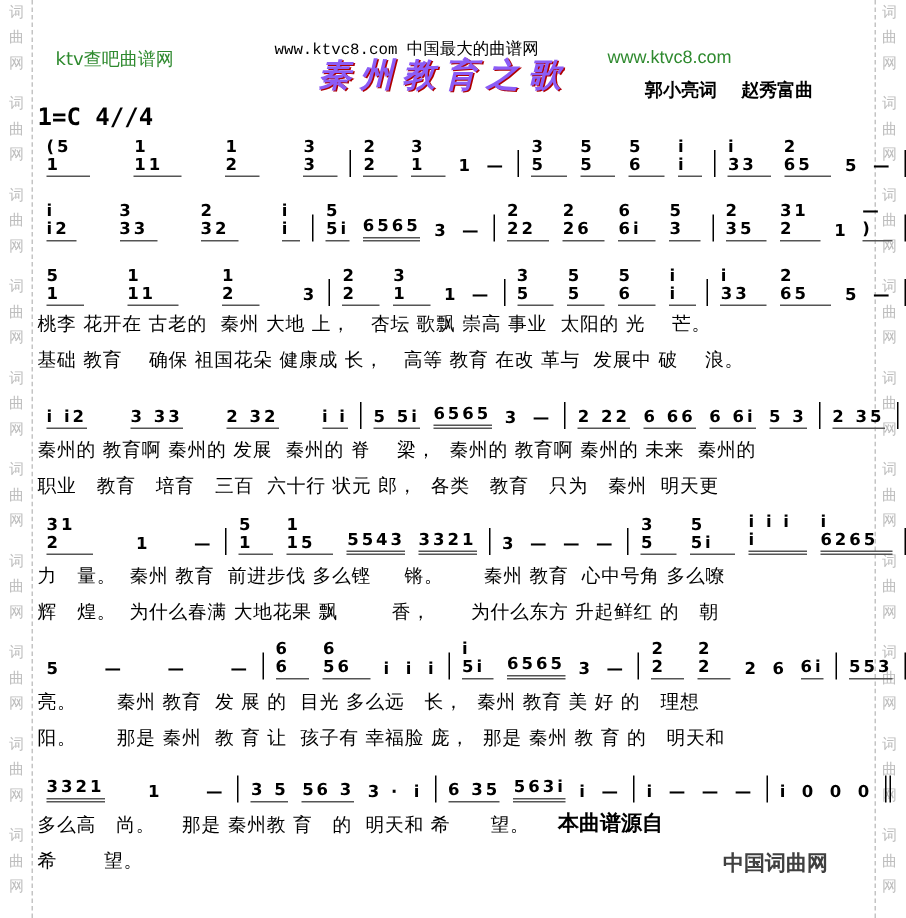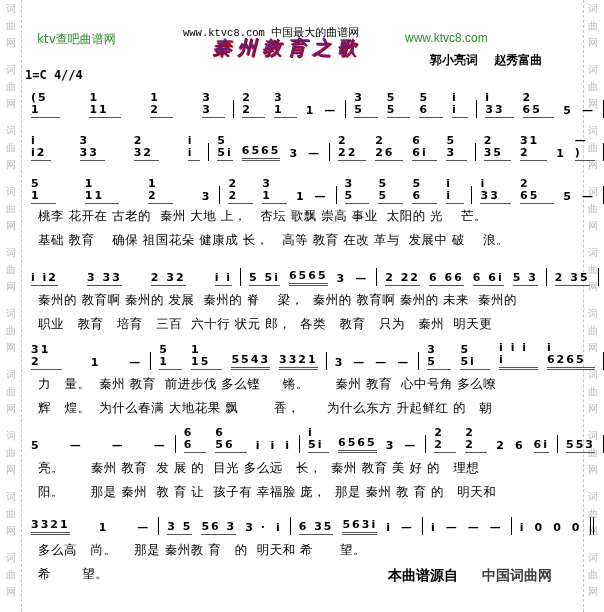--- a/index.html
+++ b/index.html
@@ -31,27 +31,27 @@
   .site-right {
     position: absolute; left: 405px; top: 31px; font-size: 12px; color: #2f8a2f;
     font-family: "Liberation Sans", sans-serif;
   }
   .site-center {
     position: absolute; left: 183px; top: 25px; font-size: 10.5px; color: #000;
     font-family: "Liberation Mono", monospace; white-space: nowrap;
   }
   .site-center .cn { font-family: "DejaVu Sans", sans-serif; font-size: 11px; }
   .title {
-    position: absolute; left: 212px; top: 35px; font-size: 19px; font-weight: bold;
-    color: #701a75; letter-spacing: 6px; font-style: italic;
+    position: absolute; left: 212px; top: 35px; font-size: 22px; font-weight: bold;
+    color: #8b5cf6; letter-spacing: 6px; font-style: italic;
     font-family: "DejaVu Serif", serif;
     text-shadow: 1px 1px 0 #b00000;
   }
   .key {
-    position: absolute; left: 25px; top: 68px; font-size: 12px; font-weight: bold;
+    position: absolute; left: 25px; top: 68px; font-size: 16px; font-weight: bold;
     font-family: "DejaVu Sans Mono", monospace;
   }
   .credits {
     position: absolute; left: 430px; top: 52px; font-size: 12px; font-weight: bold;
   }
   .credits span + span { margin-left: 12px; }
   .bar {
     position: absolute; left: 25px; display: flex; align-items: flex-end;
   }
   .meas {
@@ -60,25 +60,25 @@
   }
   .meas.first { padding-left: 6px; gap: 29px; }
   .meas.final { border-right: 4px double #000; }
   .beat {
     font-size: 11px; font-weight: bold; letter-spacing: 2px;
     border-bottom: 1px solid #555; padding-bottom: 1px; line-height: 12px;
   }
   .beat.dbl { border-bottom: 3px double #555; }
   .beat.none { border-bottom: none; }
   .lyr {
-    position: absolute; left: 38px; font-size: 12.5px; white-space: pre;
+    position: absolute; left: 25px; font-size: 12.5px; white-space: pre;
     letter-spacing: 0.5px; font-family: "DejaVu Sans", sans-serif;
   }
   .footer-src {
-    position: absolute; left: 372px; top: 567px; font-size: 14px; font-weight: bold; margin-left: 16px;
+    position: absolute; left: 372px; top: 540px; font-size: 14px; font-weight: bold;
   }
   .footer-brand {
     position: absolute; left: 482px; top: 567px; font-size: 14px; font-weight: bold;
     color: #404040;
   }
 </style>
 </head>
 <body>
 
 <div class="wm-col left" id="wmL">

